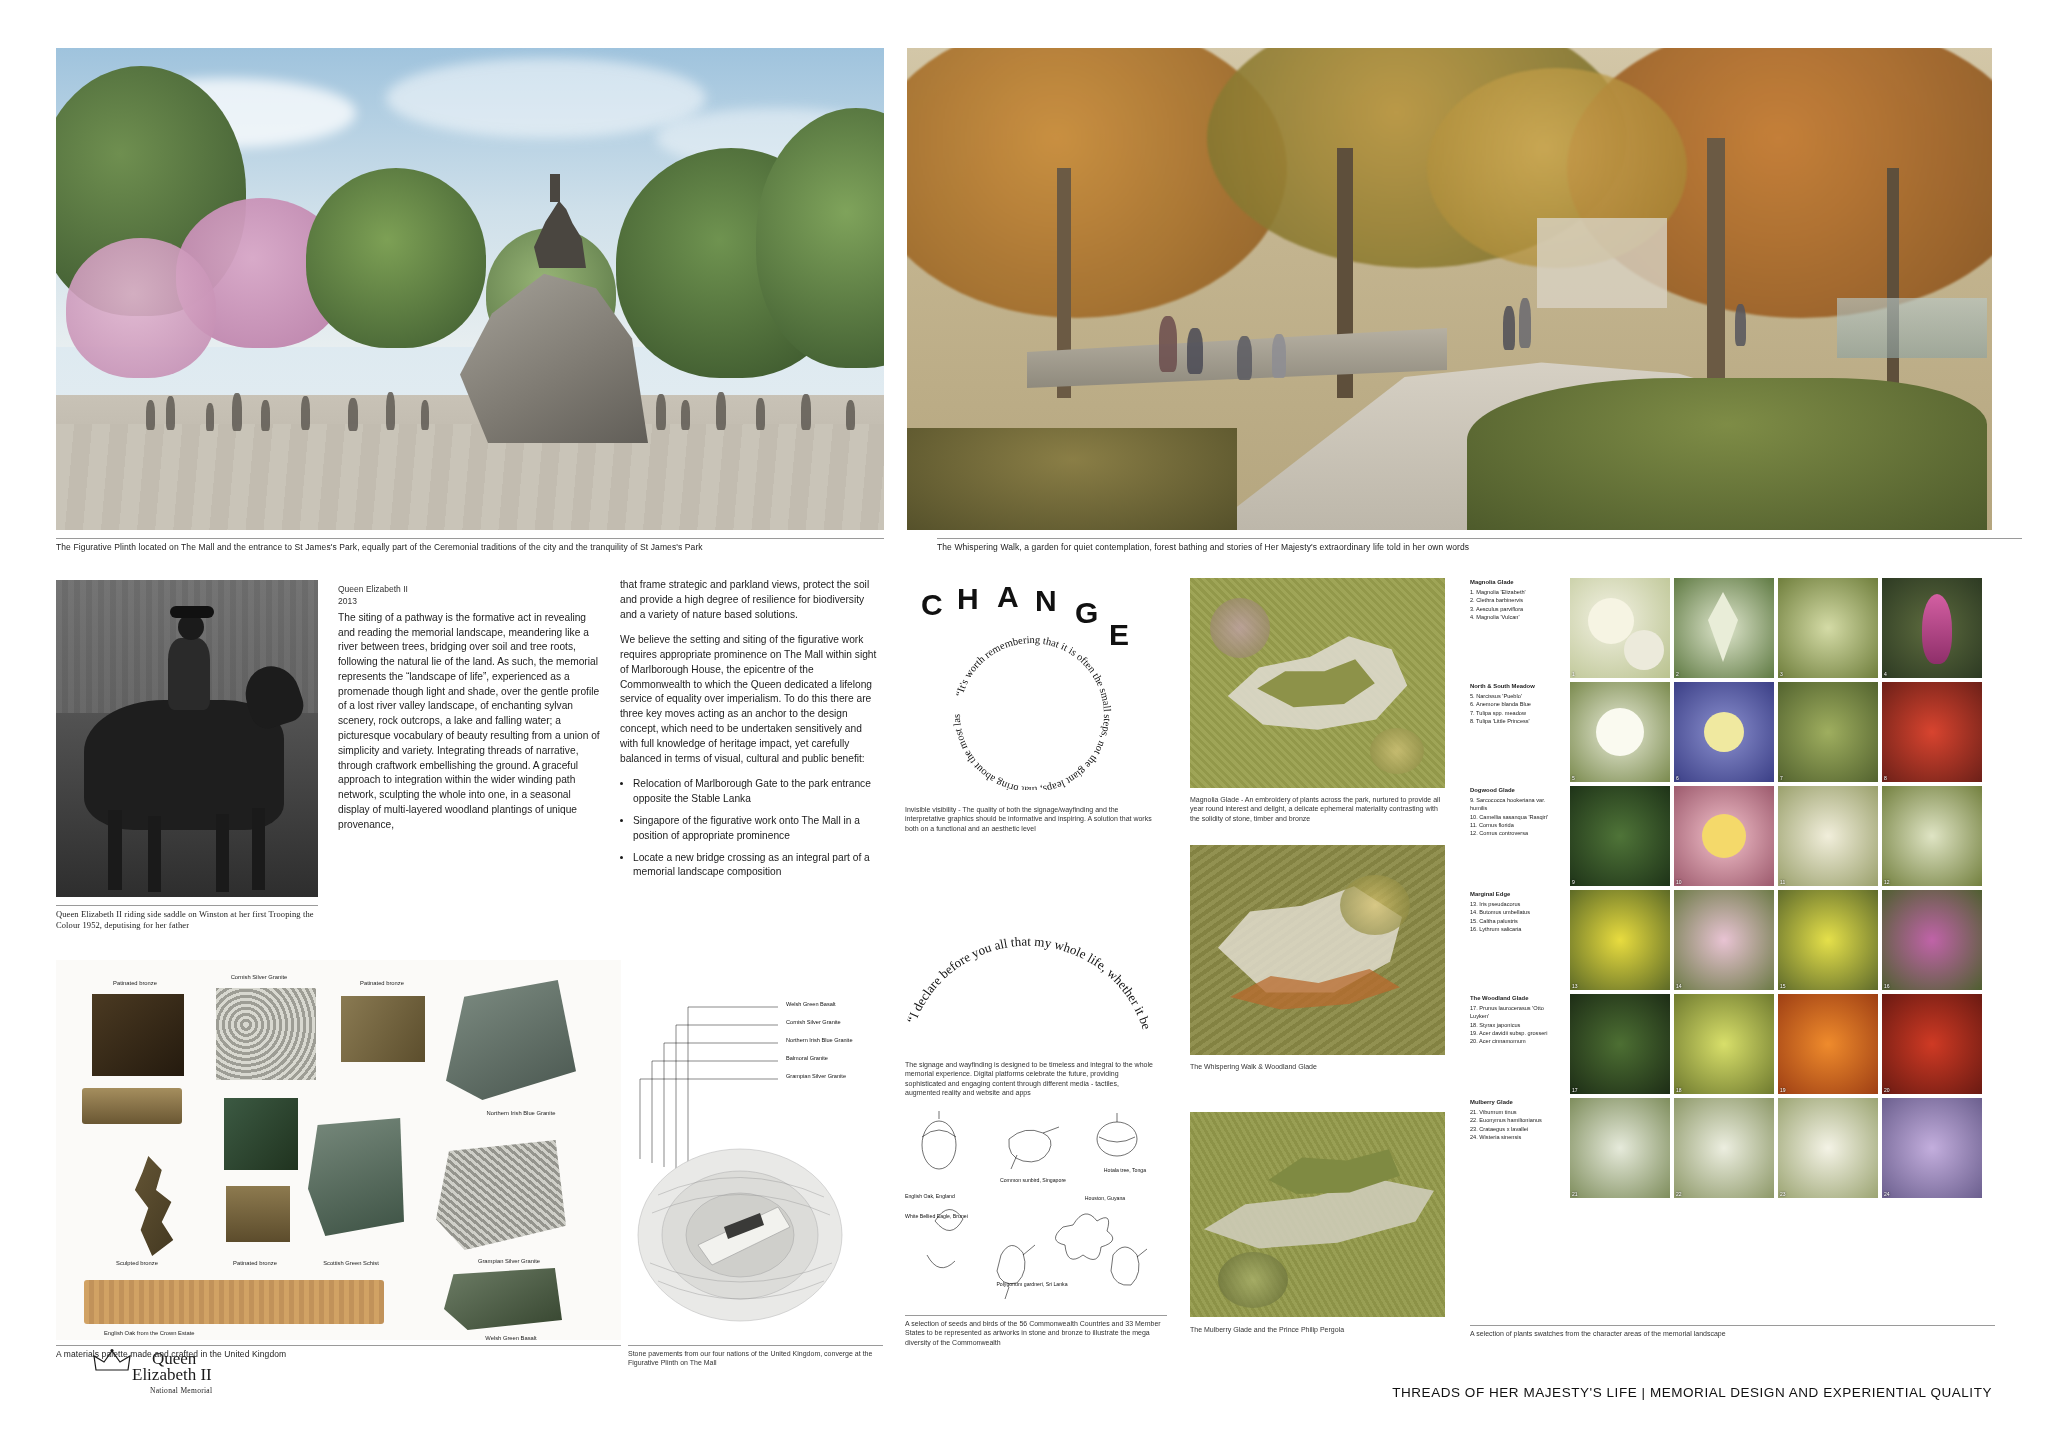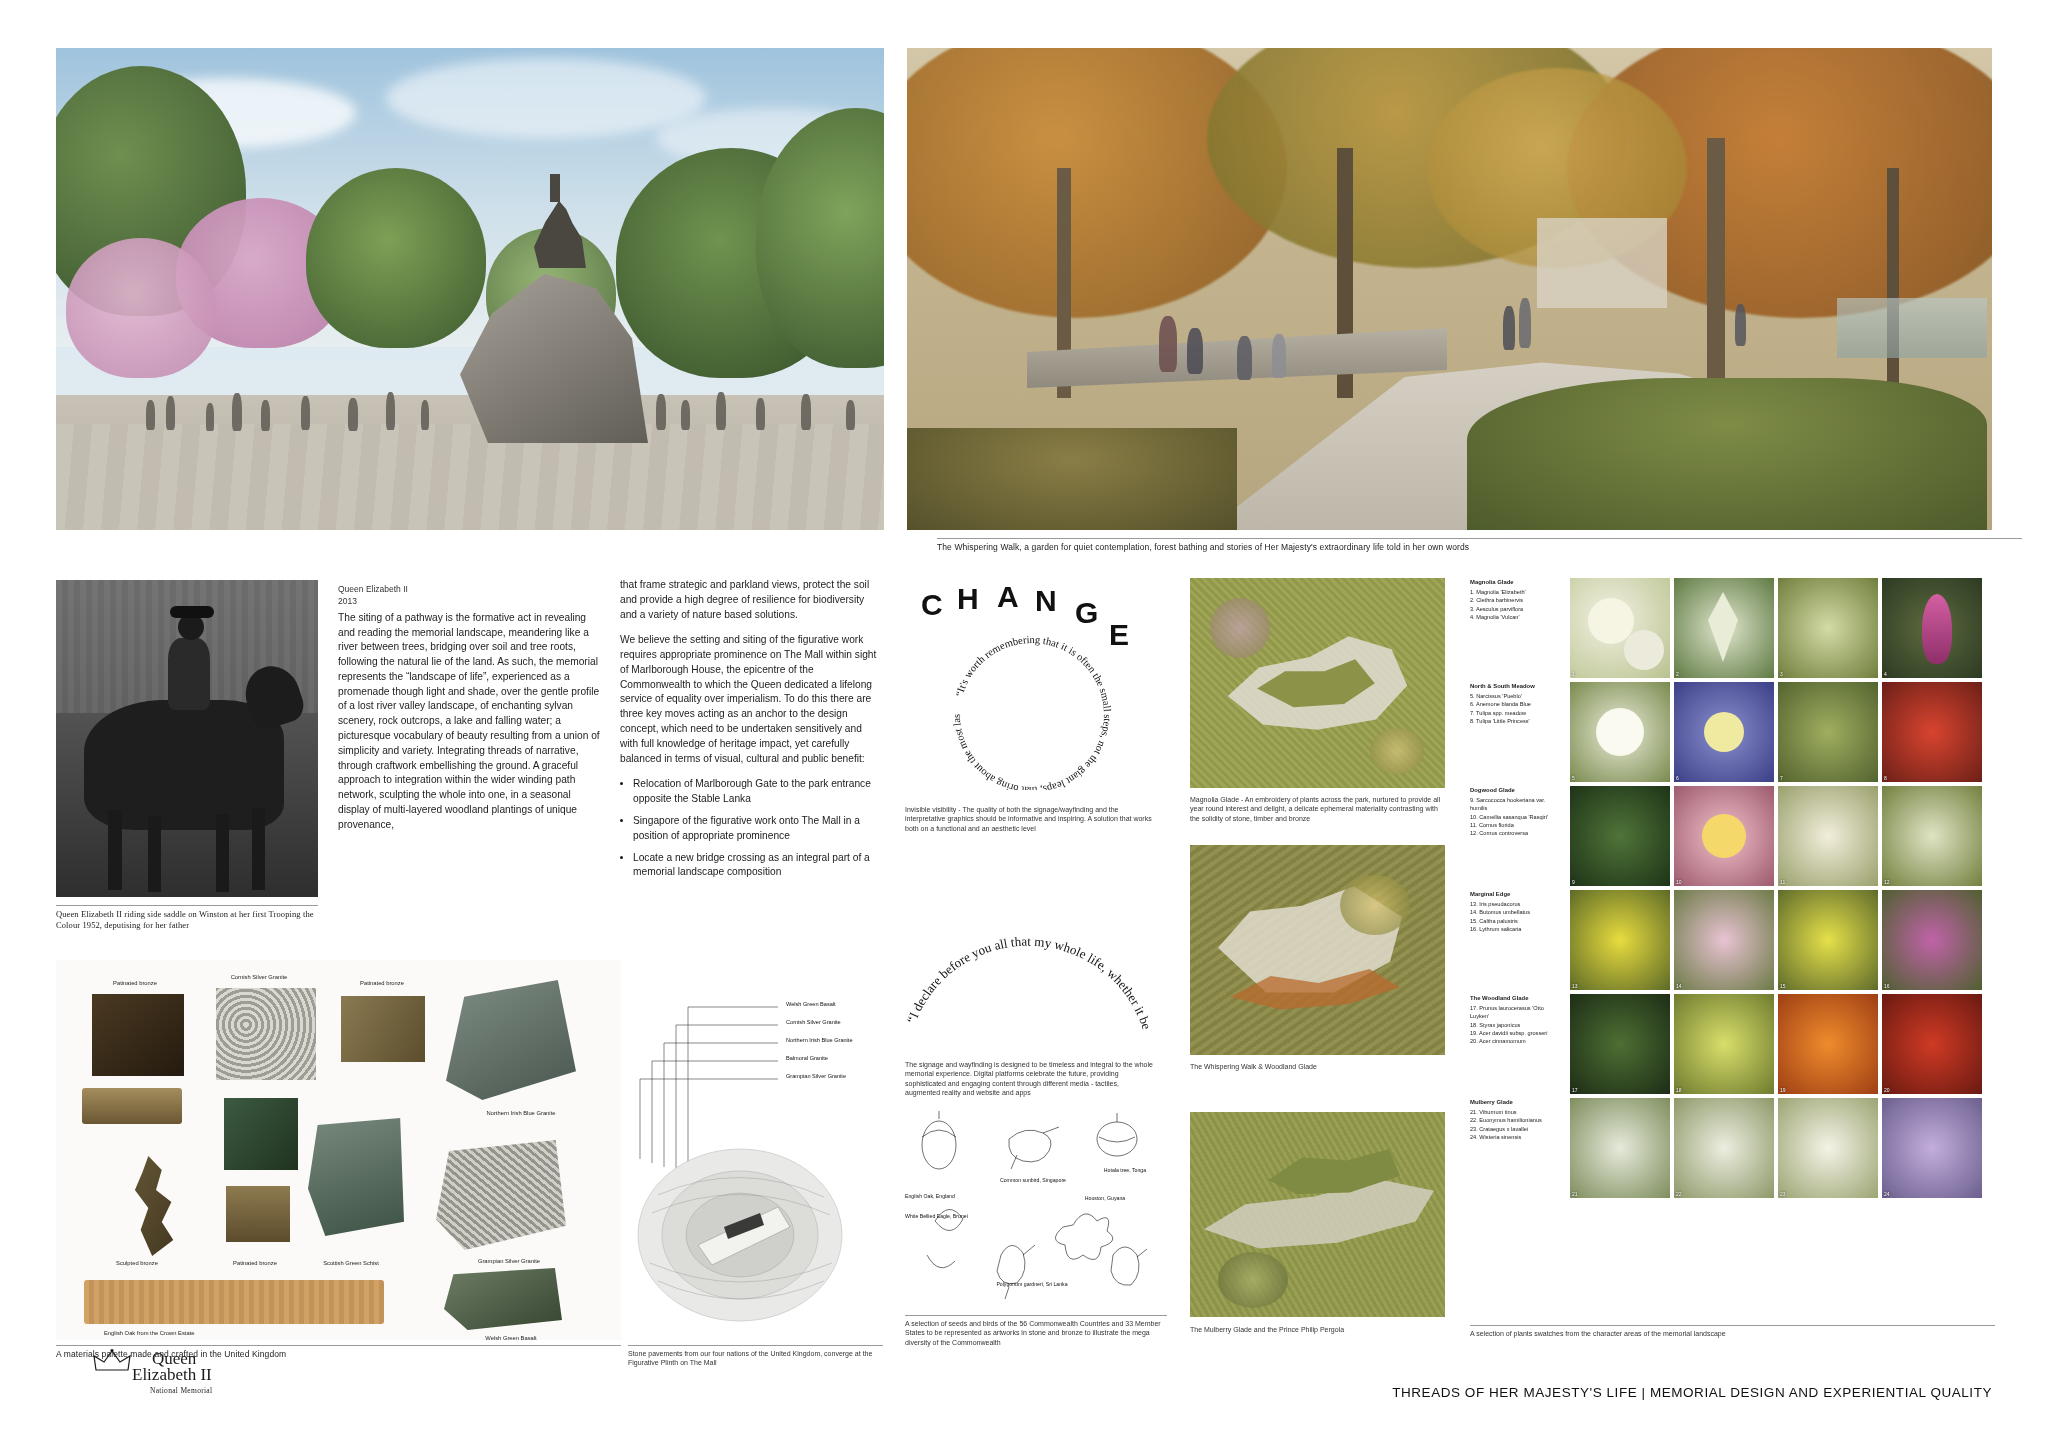--- a/index.html
+++ b/index.html
@@ -285,20 +285,24 @@
     <div class="person" style="left:245px;top:348px;width:9px;height:34px;"></div>
     <div class="person" style="left:292px;top:350px;width:10px;height:33px;"></div>
     <div class="person" style="left:330px;top:344px;width:9px;height:38px;"></div>
     <div class="person" style="left:365px;top:352px;width:8px;height:30px;"></div>
     <div class="person" style="left:600px;top:346px;width:10px;height:36px;"></div>
     <div class="person" style="left:625px;top:352px;width:9px;height:30px;"></div>
     <div class="person" style="left:660px;top:344px;width:10px;height:38px;"></div>
     <div class="person" style="left:700px;top:350px;width:9px;height:32px;"></div>
     <div class="person" style="left:745px;top:346px;width:10px;height:36px;"></div>
     <div class="person" style="left:790px;top:352px;width:9px;height:30px;"></div>
+  </div>
+  <div class="hero-cap-left">
+    <div class="rule"></div>
+    <div class="caption">The Figurative Plinth located on The Mall and the entrance to St James's Park, equally part of the Ceremonial traditions of the city and the tranquility of St James's Park</div>
   </div>
 
   <div id="hero-right">
     <div style="position:absolute;left:0;top:0;width:100%;height:100%;background:linear-gradient(#d3c7a8 0%, #c3b48f 40%, #b5a67f 100%);"></div>
     <div class="autumn-canopy" style="left:-40px;top:-30px;width:420px;height:300px;background:radial-gradient(circle at 45% 40%, #c98c3a, #8a5a22);opacity:.92;"></div>
     <div class="autumn-canopy" style="left:300px;top:-40px;width:420px;height:260px;background:radial-gradient(circle at 45% 40%, #b8953f, #6f6a2a);opacity:.9;"></div>
     <div class="autumn-canopy" style="left:660px;top:-30px;width:470px;height:300px;background:radial-gradient(circle at 45% 40%, #c4792f, #7e4d1c);opacity:.9;"></div>
     <div class="autumn-canopy" style="left:520px;top:20px;width:260px;height:200px;background:radial-gradient(circle at 45% 40%, #d9b25a, #9b7d2c);opacity:.75;"></div>
 
     <div style="position:absolute;left:630px;top:170px;width:130px;height:90px;background:#d8d2c3;opacity:.8;"></div>

